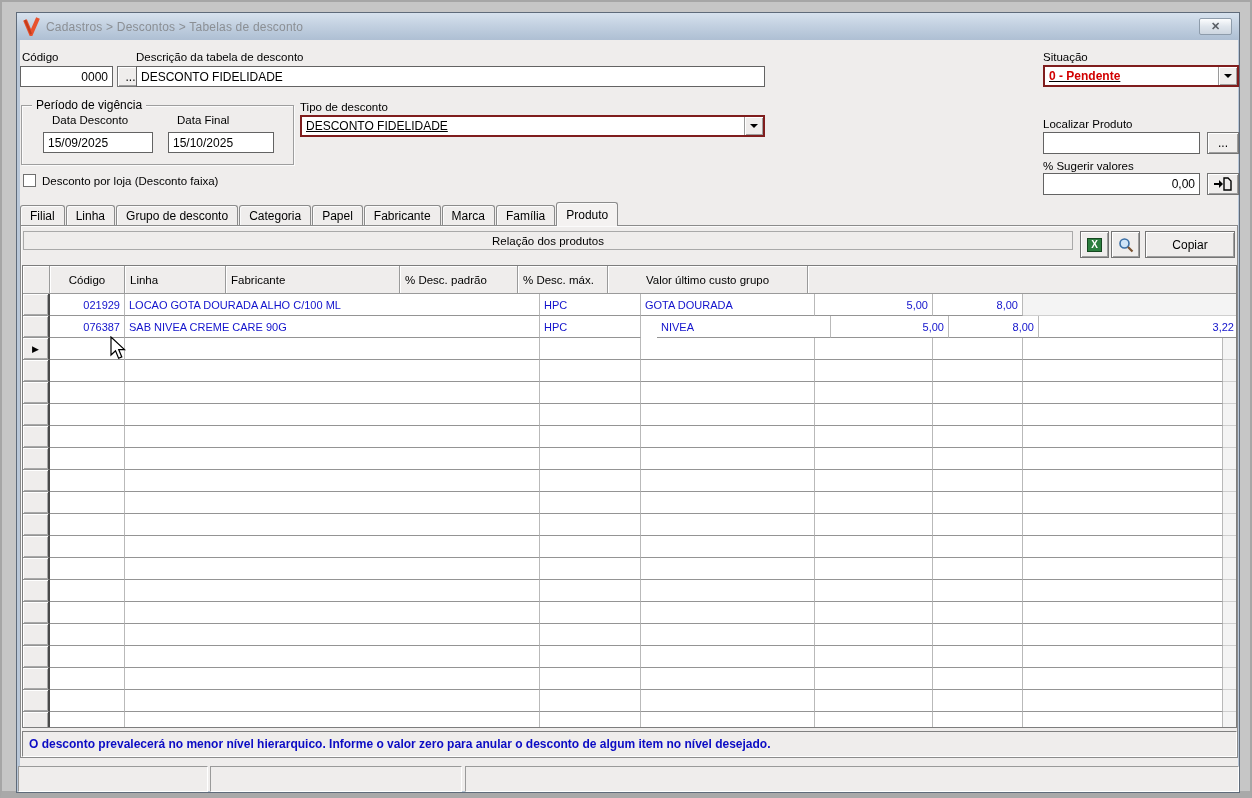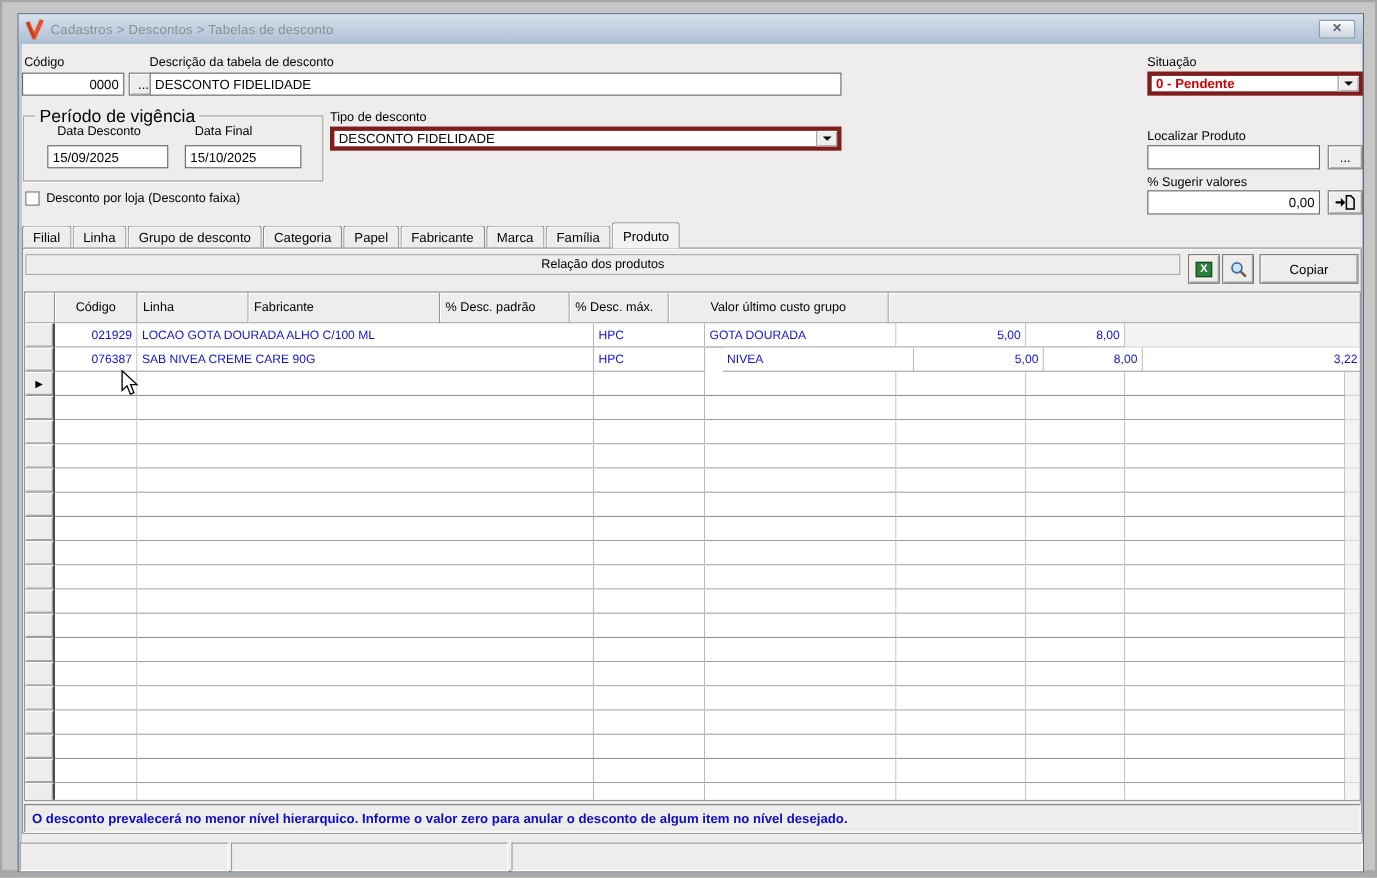--- a/index.html
+++ b/index.html
@@ -21,30 +21,30 @@
 
   
   .lbl { position:absolute; font-size:11.5px; color:#000; white-space:nowrap; }
   .tbox { position:absolute; background:#fff; border:1px solid #636363; font-size:12px; color:#000;
           padding:0 4px; font-family:"Liberation Sans", sans-serif; }
   input.tbox { outline:none; }
   .r { text-align:right; }
   .btn { position:absolute; background:#efedec; border:1px solid #757575;
          box-shadow:inset 1px 1px 0 #ffffff, inset -1px -1px 0 #9e9e9e;
          font-size:12px; color:#000; display:flex; align-items:center; justify-content:center; cursor:default; }
-  .combo { position:absolute; background:#fff; border:4px solid #7f1d1d; display:flex; align-items:flex-start; }
+  .combo { position:absolute; background:#fff; border:2px solid #7f1d1d; display:flex; align-items:center;text-decoration:underline; }
   .combo .val { flex:1; font-size:12px; padding:0 4px; white-space:nowrap; overflow:hidden; }
   .combo .arrow-btn { width:19px; align-self:stretch; background:#efedec; border-left:1px solid #9a9a9a;
          box-shadow:inset 1px 1px 0 #ffffff, inset -1px -1px 0 #9e9e9e;
          display:flex; align-items:center; justify-content:center; }
   .tri-down { width:0; height:0; border-left:4px solid transparent; border-right:4px solid transparent; border-top:4px solid #000; }
   .red-bold { color:#d10000; font-weight:bold; }
 
   .groupbox { position:absolute; border:1px solid #9e9e9e; box-shadow:1px 1px 0 #fbfbfb inset, 1px 1px 0 #fbfbfb; }
-  .groupbox .legend { position:absolute; top:-8px; left:10px; background:#efedec; padding:0 4px; font-size:16px; }
+  .groupbox .legend { position:absolute; top:-8px; left:10px; background:#efedec; padding:0 4px; font-size:12px; }
 
   .checkbox { position:absolute; width:13px; height:13px; background:#fff; border:1px solid #6f6f6f; }
 
   
   .tabstrip { position:absolute; left:3px; top:189px; height:24px; display:flex; align-items:flex-end; }
   .tab { height:21px; padding:0 9px; font-size:12px; background:#efedec; border:1px solid #8b8b8b; border-bottom:none;
          border-radius:3px 3px 0 0; margin-right:1px; line-height:20px; color:#000;
          box-shadow:inset 1px 1px 0 #fbfbfb; cursor:default; }
   .tab.active { height:24px; background:#f4f2f1; position:relative; z-index:3; line-height:24px; }
 

